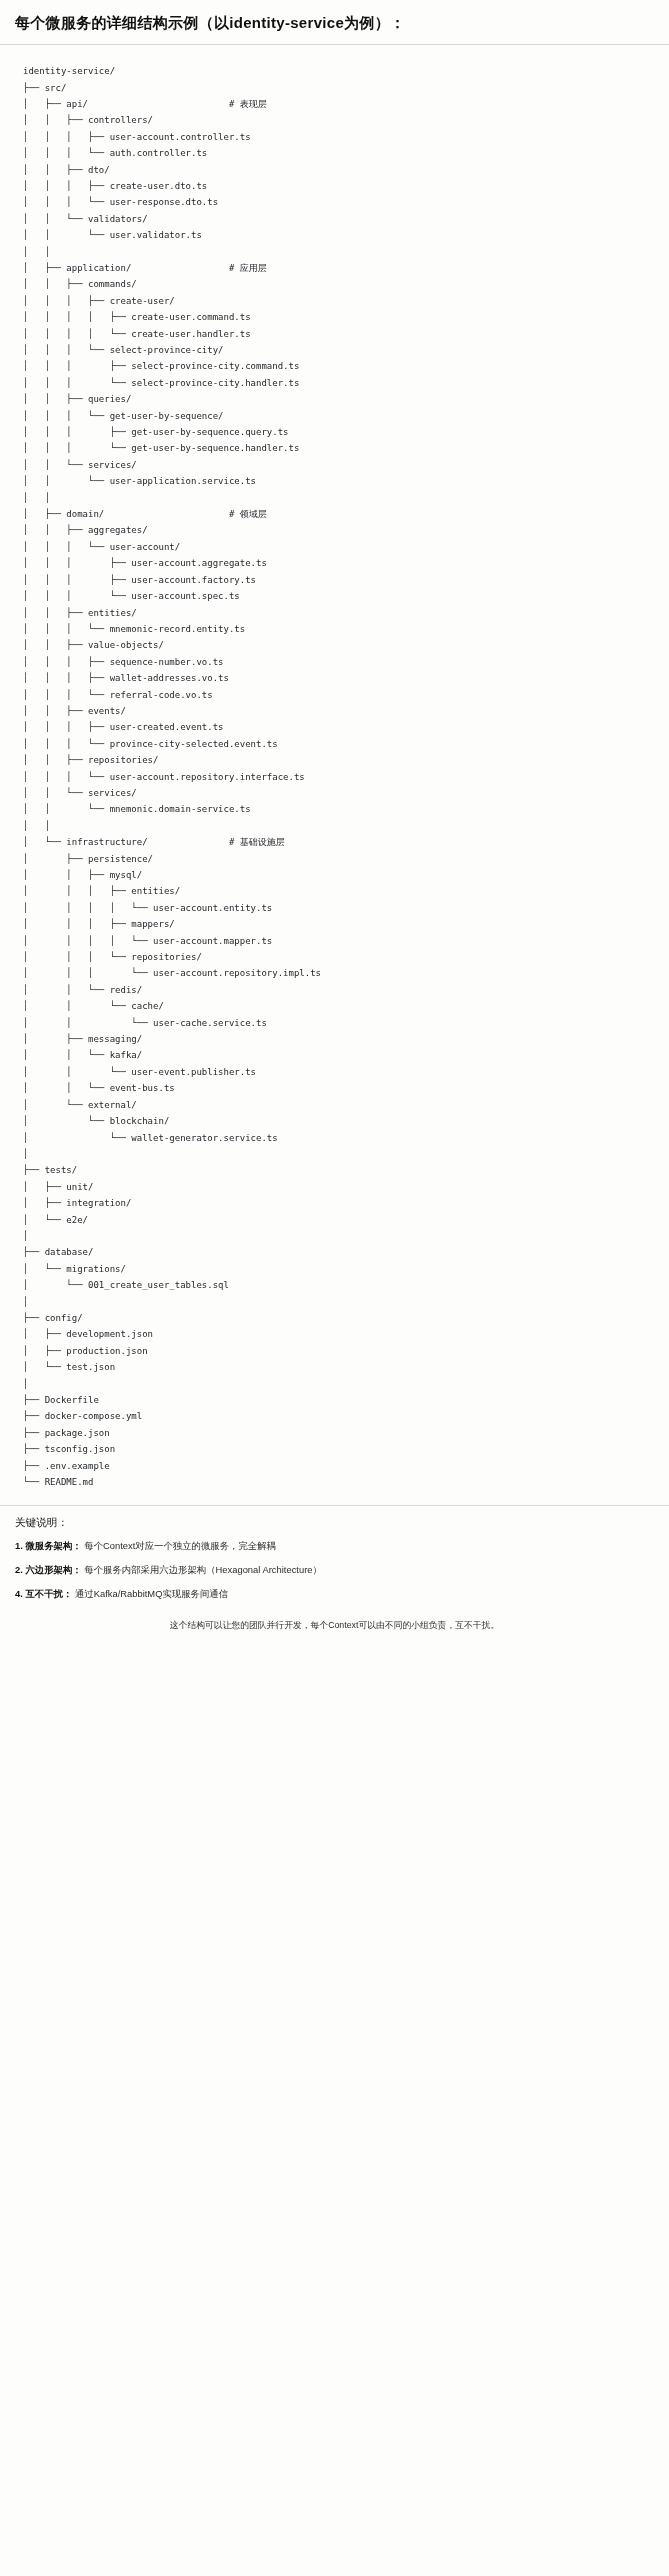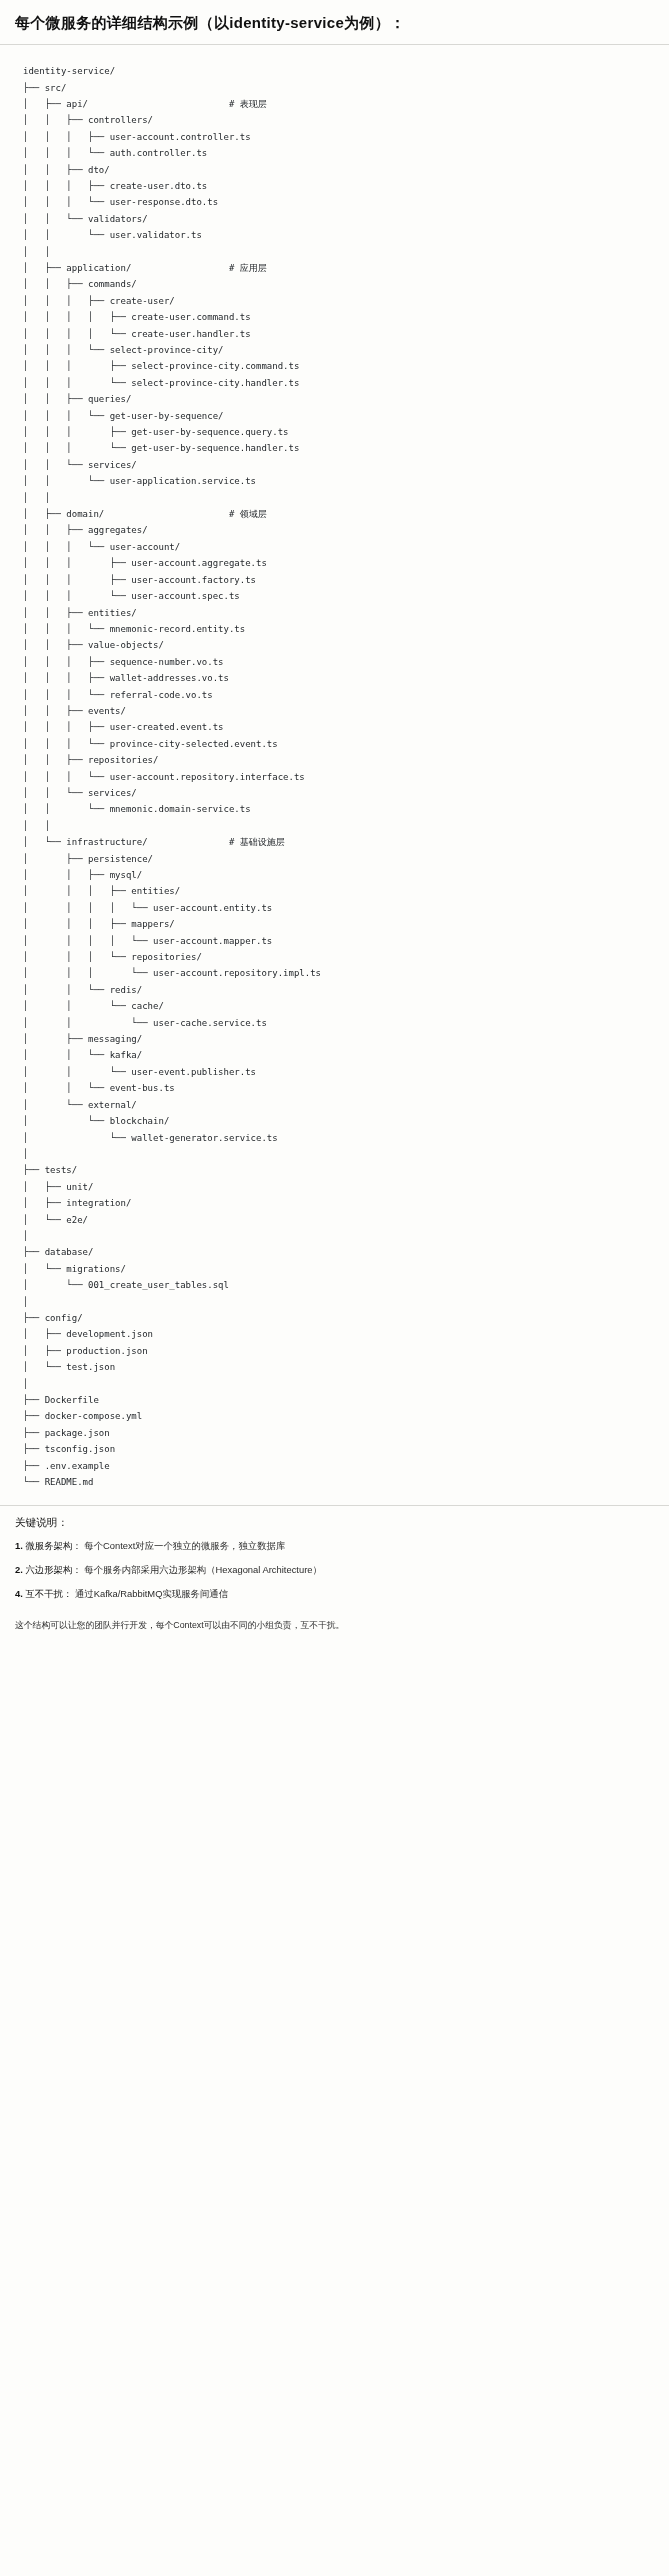--- a/index.html
+++ b/index.html
@@ -61,32 +61,33 @@
     font-size: 9.4px;
     line-height: 13.8px;
     margin-bottom: 10.6px;
     color: #23272b;
   }
   .note-num {
     font-weight: bold;
     color: #111111;
   }
   .note-label {
-    font-weight: normal;
+    font-weight: bold;
     color: #111111;
     margin-top: 16px;
   }
   .note-text {
     color: #2b2b2b;
   }
   .footer-note {
     padding: 3.8px 15px 16.3px 15px;
     font-size: 8.8px;
     color: #2b2b2b;
     line-height: 13.8px;
+    text-align: center;
   }
 </style>
 </head>
 <body>
 
 <div class="page">
 
   <div class="section-title">每个微服务的详细结构示例（以identity-service为例）：</div>
 
   <hr class="divider">
@@ -182,21 +183,21 @@
   </div>
 
   <hr class="divider">
 
   <div class="notes">
     <div class="notes-title">关键说明：</div>
     <ol class="notes-list">
       <li>
         <span class="note-num">1.</span>
         <span class="note-label">微服务架构：</span>
-        <span class="note-text">每个Context对应一个独立的微服务，独立数据库</span>
+        <span class="note-text">每个Context对应一个独立的微服务，完全解耦</span>
       </li>
       <li>
         <span class="note-num">2.</span>
         <span class="note-label">六边形架构：</span>
         <span class="note-text">每个服务内部采用六边形架构（Hexagonal Architecture）</span>
       </li>
       <li>
         <span class="note-num">4.</span>
         <span class="note-label">互不干扰：</span>
         <span class="note-text">通过Kafka/RabbitMQ实现服务间通信</span>

